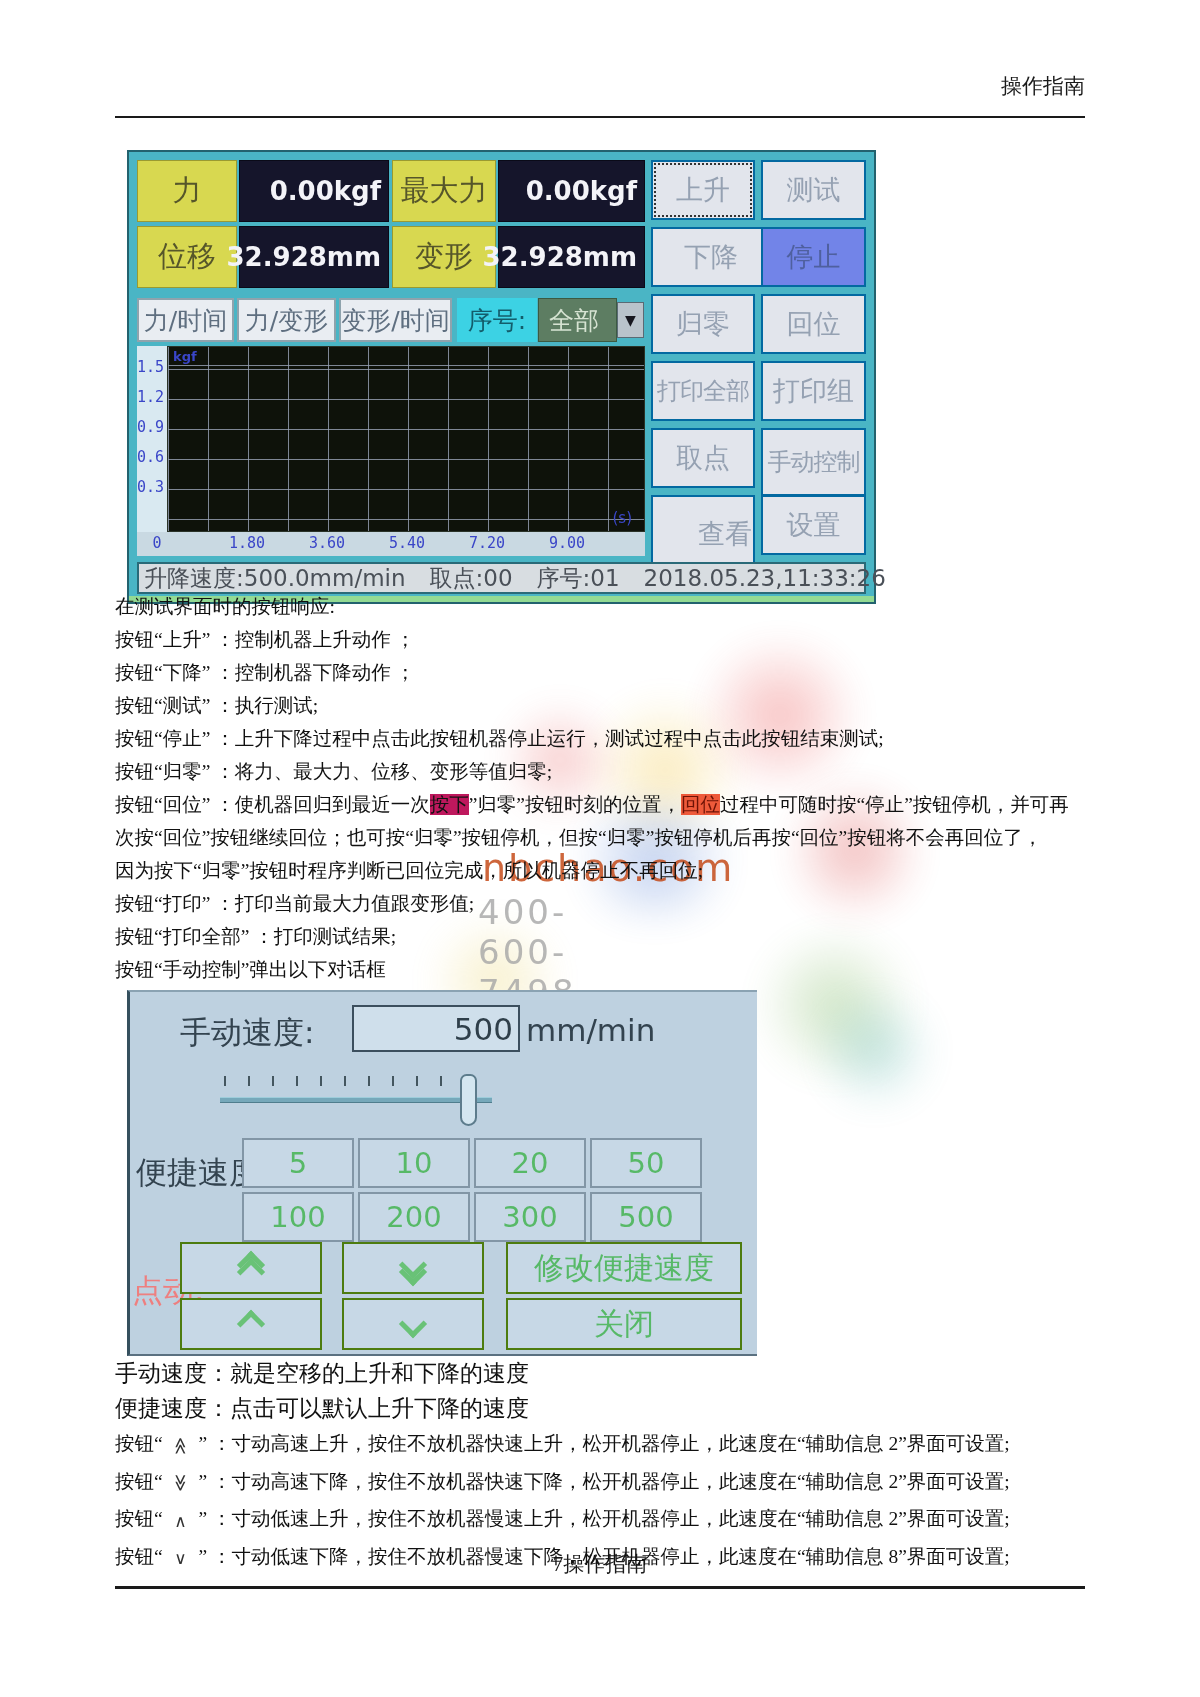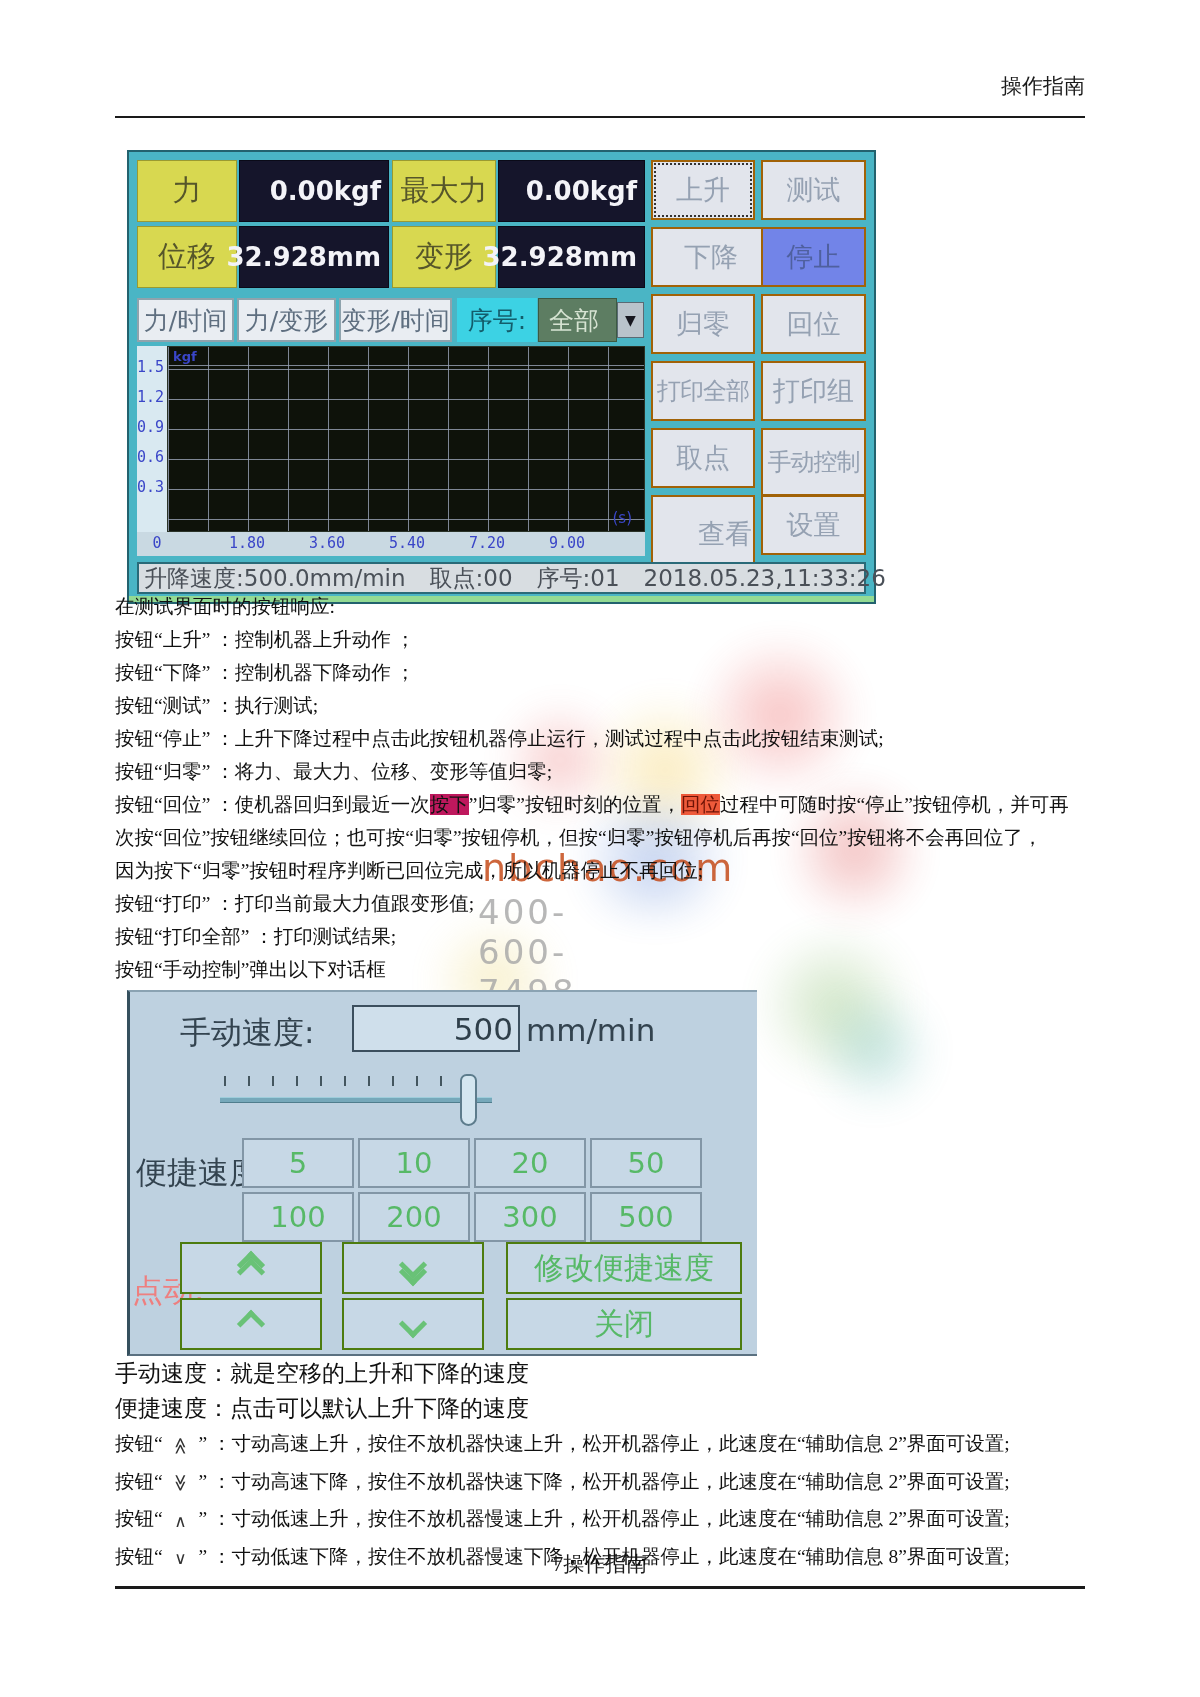--- a/index.html
+++ b/index.html
@@ -42,21 +42,21 @@
   .plot{background-color:#0e120a;border:1px solid #2a3328;
         background-image:
           repeating-linear-gradient(to right, rgba(154,164,184,.8) 0 1px, transparent 1px 40px),
           repeating-linear-gradient(to bottom, rgba(154,164,184,.8) 0 1px, transparent 1px 30px);
         background-position:0 22px;}
   .yunit{position:absolute;left:5px;top:2px;color:#3a46c8;font-size:13px;font-weight:bold;}
   .xunit{position:absolute;right:12px;bottom:4px;color:#3a46c8;font-size:15px;}
   .xrow{background:#c9d9e2;}
   .xtick{position:absolute;top:2px;width:60px;text-align:center;color:#3a46c8;font-size:15px;
          font-family:"DejaVu Sans Mono",monospace;}
-  .mbtn{position:absolute;background:#e2e5ec;border:2px solid #a16207;color:#95a1b2;
+  .mbtn{position:absolute;background:#e2e5ec;border:2px solid #0369a1;color:#95a1b2;
         display:flex;align-items:center;justify-content:center;font-size:27px;white-space:nowrap;}
   .mbtn.tight{font-size:24px;letter-spacing:-1px;}
   .mbtn.stop{background:#7284e8;color:#4f609f;}
   .mbtn.focus{outline:2px dotted #333;outline-offset:-5px;}
   .statusbar{position:absolute;left:8px;top:410px;width:729px;height:32px;background:#d8dde1;
              border:2px solid #2a6a78;color:#4a5058;font-size:23px;
              display:flex;align-items:center;gap:24px;padding:0 5px;white-space:nowrap;}
   .statusbar .dt{margin-left:auto;}
   .greenstrip{position:absolute;left:0;bottom:0;width:100%;height:6px;background:#93da93;}
 

